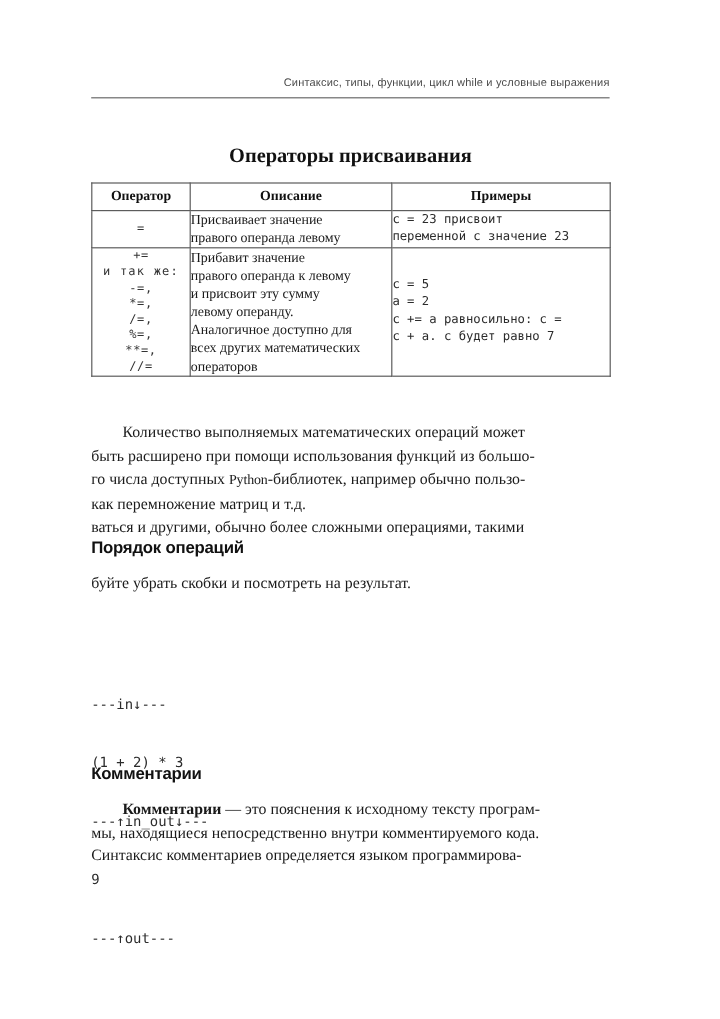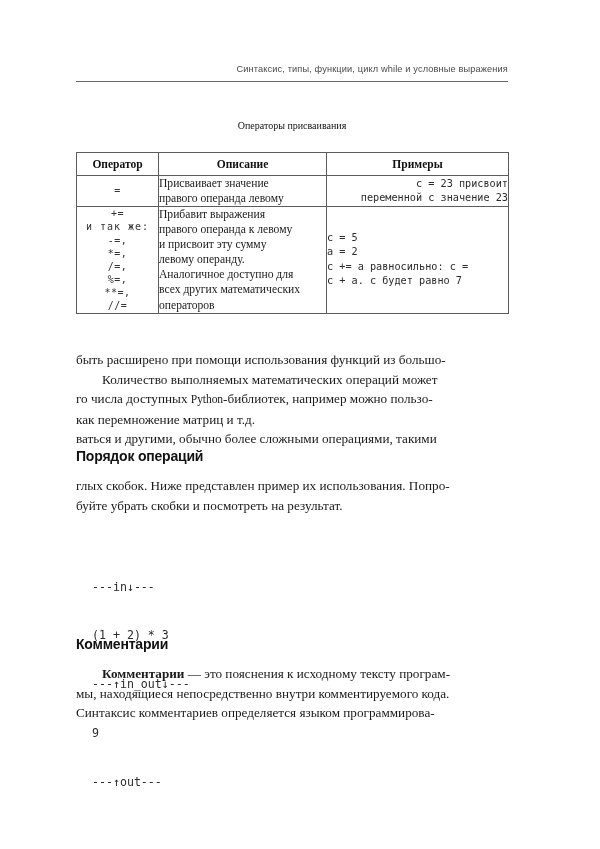--- a/index.html
+++ b/index.html
@@ -61,22 +61,22 @@
     color: #1f1f1f;
   }
 
   
   .table-title {
     position: absolute;
     left: 76px;
     top: 120px;
     width: 432px;
     text-align: center;
-    font-weight: normal;
-    font-size: 10px;
+    font-weight: bold;
+    font-size: 17px;
     color: #111111;
   }
 
   
   .op-table {
     position: absolute;
     left: 76px;
     top: 152px;
     width: 432px;
     border-collapse: collapse;
@@ -125,21 +125,21 @@
     font-family: "DejaVu Sans Mono", "Liberation Mono", monospace;
     font-size: 10.2px;
     line-height: 1.42;
     padding: 4px 5px 4px 6px;
     color: #2b2b2b;
     vertical-align: middle;
   }
   .cell-ex div { white-space: nowrap; }
 
   .row-eq .cell-desc { vertical-align: middle; }
-  .row-eq .cell-ex   { vertical-align: middle; text-align: right; }
+  .row-eq .cell-ex   { vertical-align: middle; }
 
   
   .para {
     position: absolute;
     left: 76px;
     width: 432px;
     font-size: 13.2px;
     line-height: 19.6px;
     text-align: justify;
     color: #1a1a1a;
@@ -234,54 +234,53 @@
           <span class="op-list">
             <span>-=,</span>
             <span>*=,</span>
             <span>/=,</span>
             <span>%=,</span>
             <span>**=,</span>
             <span>//=</span>
           </span>
         </td>
         <td class="cell-desc">
-          <div>Прибавит выражения</div>
+          <div>Прибавит значение</div>
           <div>правого операнда к левому</div>
           <div>и присвоит эту сумму</div>
           <div>левому операнду.</div>
           <div>Аналогичное доступно для</div>
           <div>всех других математических</div>
           <div>операторов</div>
         </td>
         <td class="cell-ex">
           <div>c = 5</div>
           <div>a = 2</div>
           <div>c += a равносильно: c =</div>
           <div>c + a. c будет равно 7</div>
         </td>
       </tr>
     </tbody>
   </table>
 
   <div class="para" style="top:350px;">
+    <span class="ln" style="text-indent:26px;">Количество выполняемых математических операций может</span>
     <span class="ln">быть расширено при помощи использования функций из большо-</span>
-    <span class="ln" style="text-indent:26px;">Количество выполняемых математических операций может</span>
-    <span class="ln"><span>го числа доступных </span><span class="mono-inline">Python</span><span>-библиотек, например можно пользо-</span></span>
+    <span class="ln"><span>го числа доступных </span><span class="mono-inline">Python</span><span>-библиотек, например обычно пользо-</span></span>
     <span class="ln">как перемножение матриц и т.д.</span>
     <span class="ln">ваться и другими, обычно более сложными операциями, такими</span>
   </div>
 
   <div class="section-heading" style="top:448px;">Порядок операций</div>
 
   <div class="para" style="top:476px;">
-    <span class="ln">глых скобок. Ниже представлен пример их использования. Попро-</span>
     <span class="ln">буйте убрать скобки и посмотреть на результат.</span>
   </div>
 
-  <div class="code-block" style="top:546px;margin-left:16px;">
+  <div class="code-block" style="top:546px;">
     <span class="cl">---in↓---</span>
     <span class="cl">(1 + 2) * 3</span>
     <span class="cl">---↑in_out↓---</span>
     <span class="cl">9</span>
     <span class="cl">---↑out---</span>
   </div>
 
   <div class="section-heading" style="top:636px;">Комментарии</div>
 
   <div class="para" style="top:664px;">

